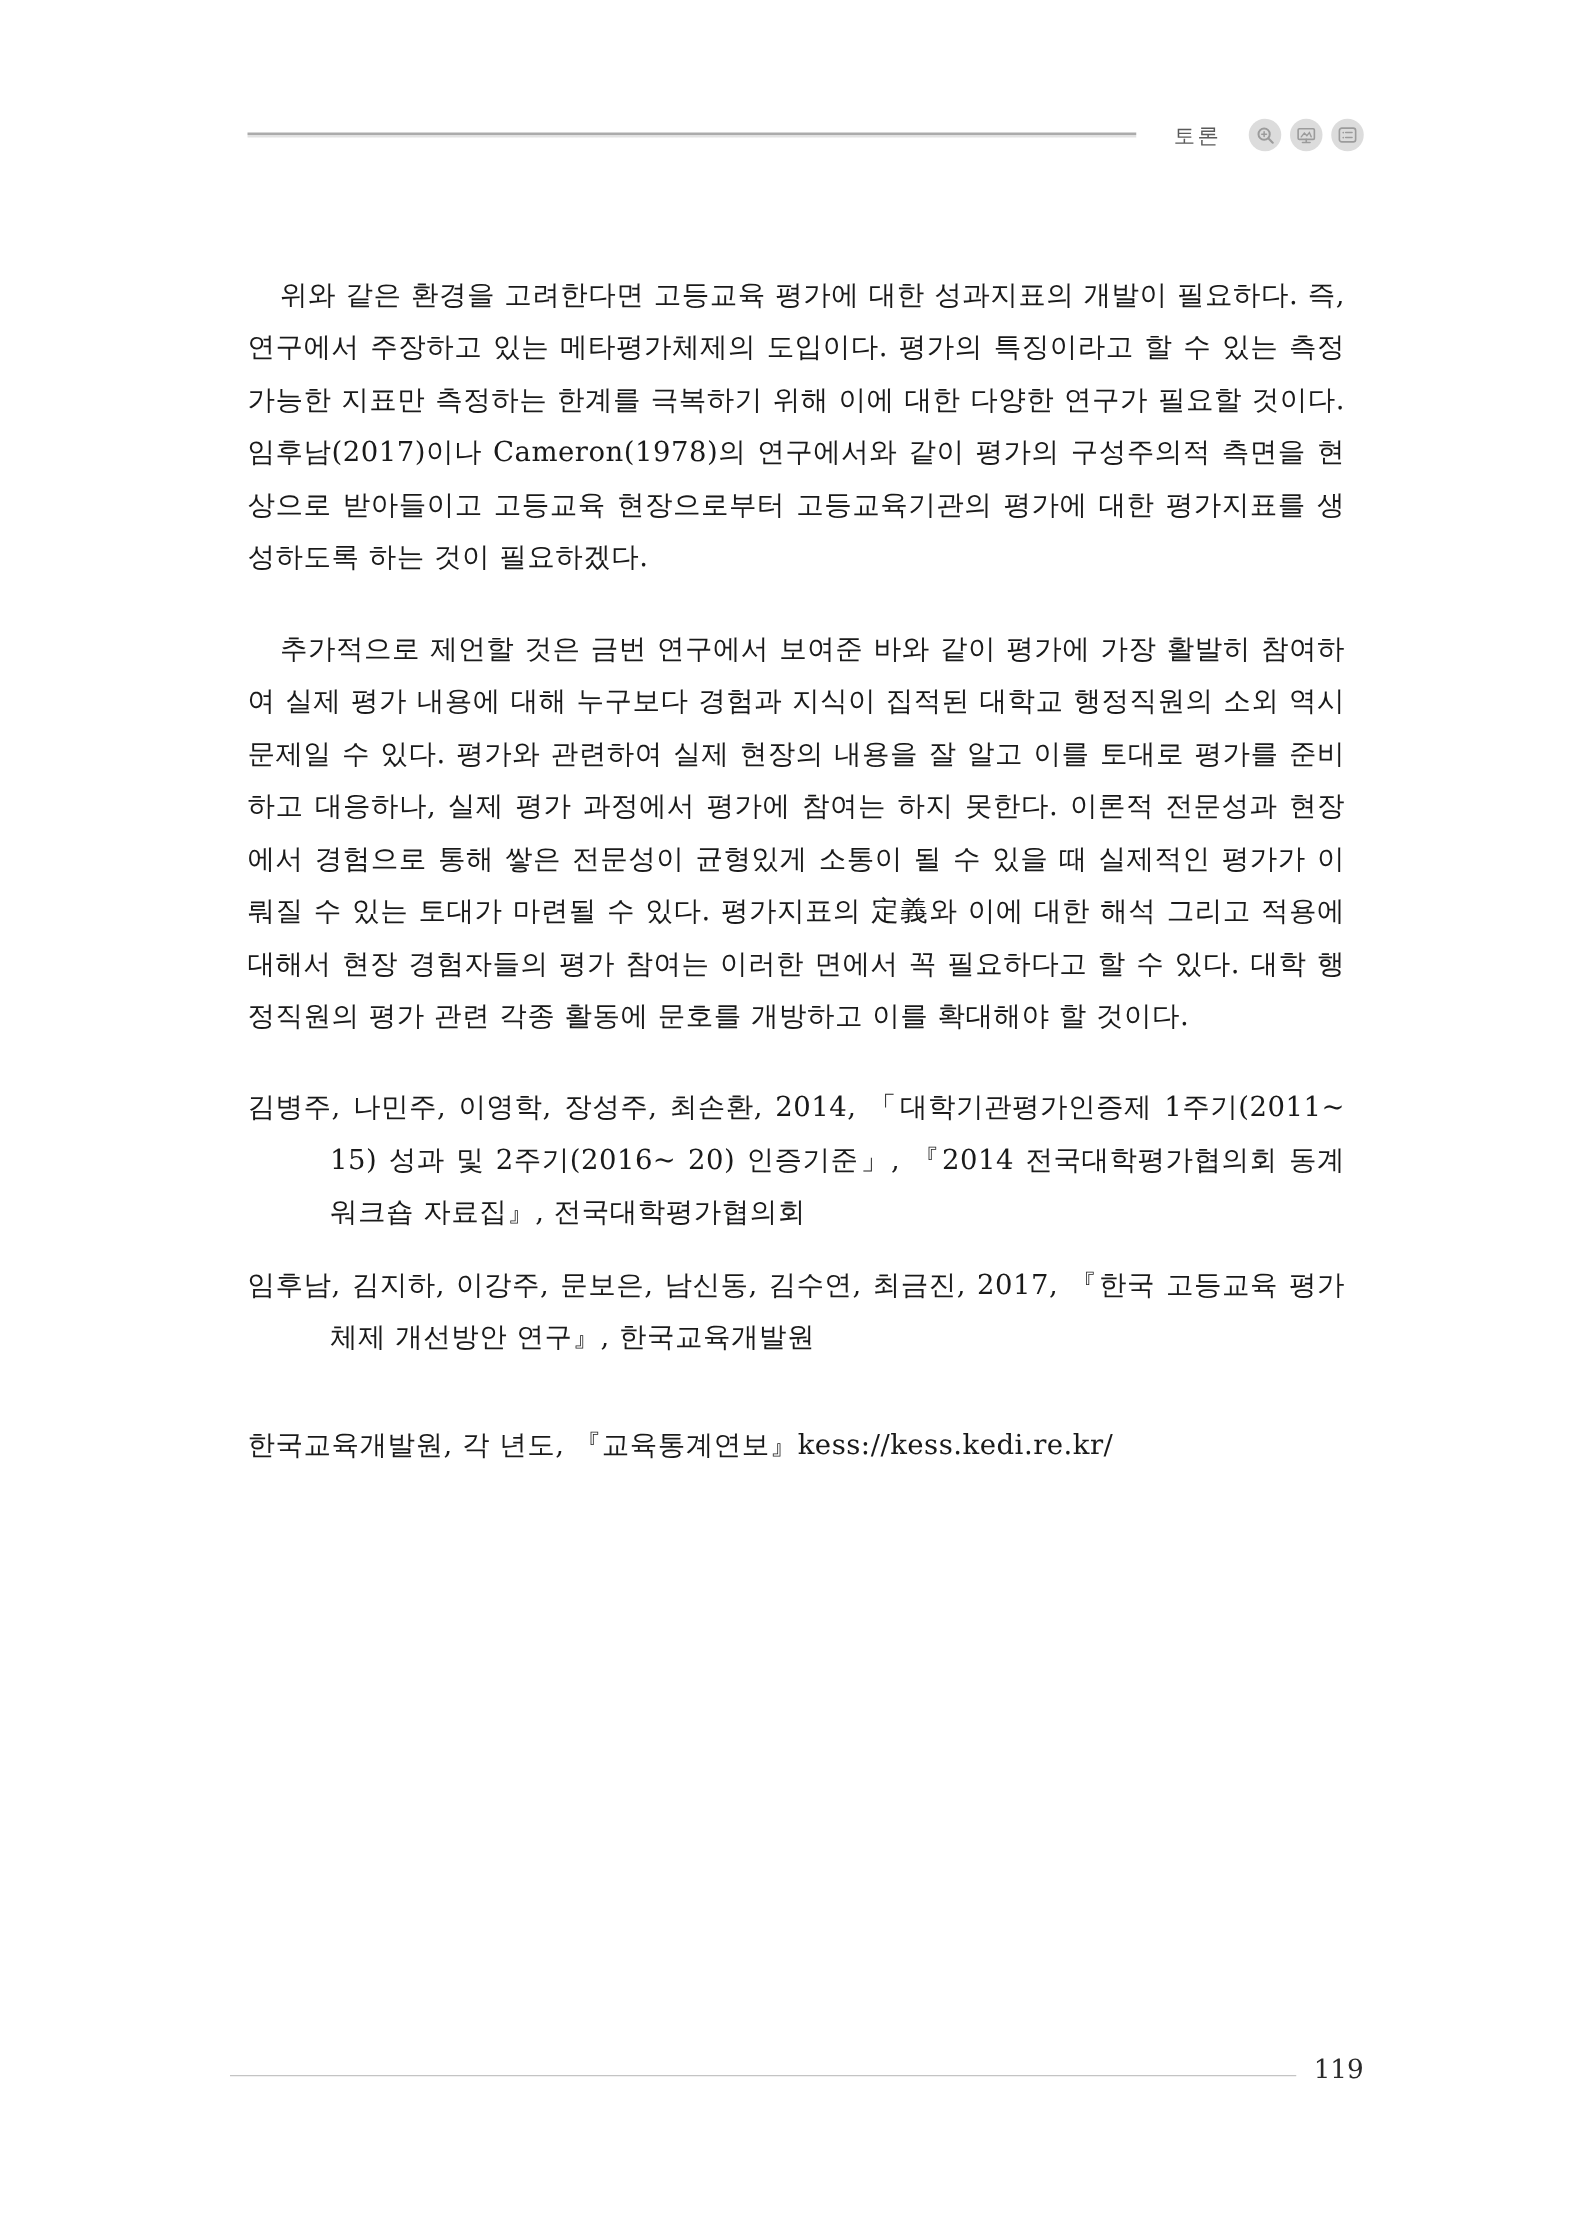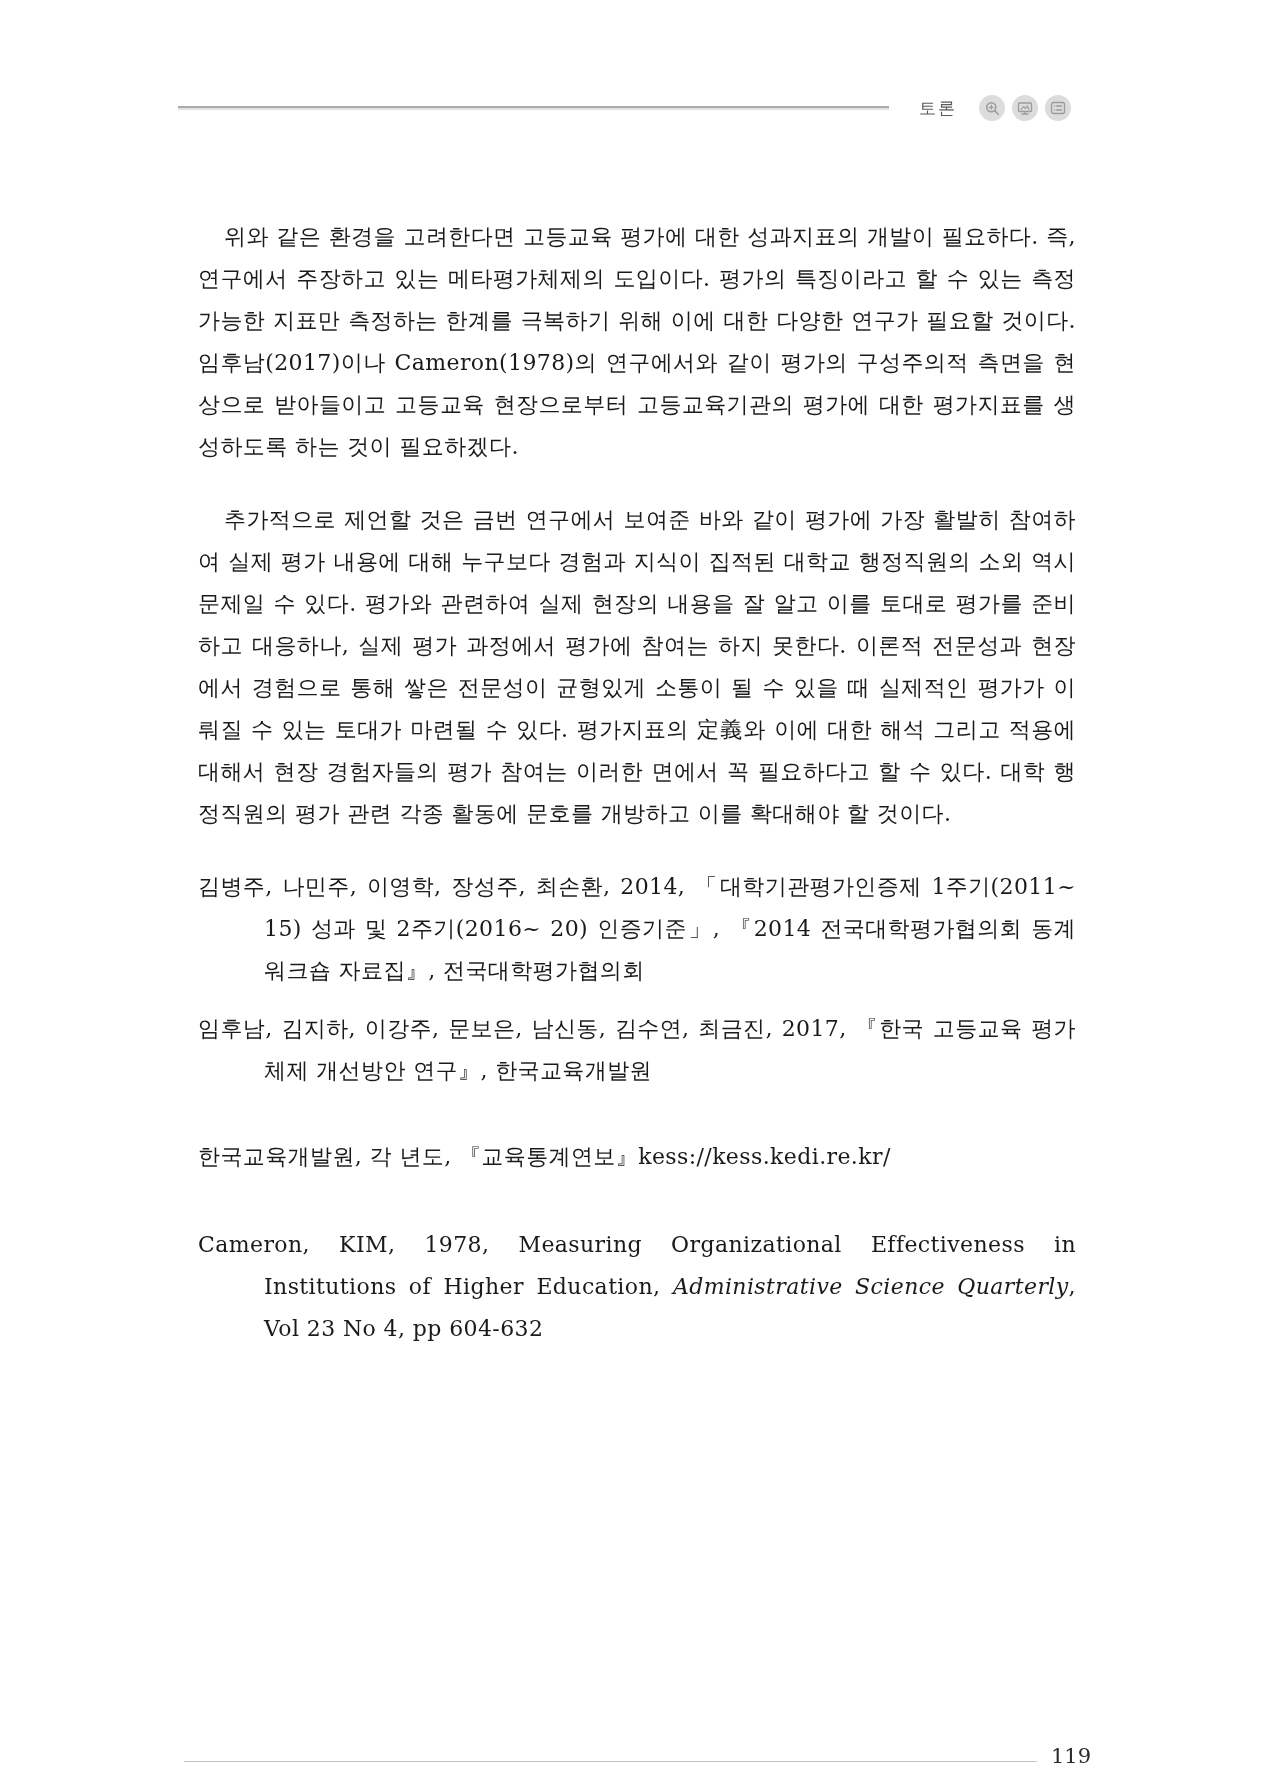--- a/index.html
+++ b/index.html
@@ -9,21 +9,21 @@
     height: 1790px;
     background: #ffffff;
     font-family: "DejaVu Serif", "Liberation Serif", serif;
     color: #1a1a1a;
     overflow: hidden;
   }
 
   
   .header {
     position: absolute;
-    top: 92px; left: 178px; width: 893px; height: 32px;
+    top: 92px; left: 198px; width: 893px; height: 32px;
     display: flex; align-items: center;
   }
   .header-rule {
     flex: 1 1 auto; height: 4px;
     background: linear-gradient(#ababab 0 2px, #e2e2e2 2px 4px);
     margin-right: 30px;
   }
   .section-label {
     font-family: "Liberation Sans", "DejaVu Sans", sans-serif;
     font-size: 17px; color: #5a5a5a; letter-spacing: 2px;
@@ -52,21 +52,21 @@
   .ref {
     padding-left: 66px; text-indent: -66px;
   }
   .gap-before { margin-top: 44px !important; }
   .gap-before-lg { margin-top: 46px !important; }
   .ref em { font-style: italic; }
 
   
   .footer {
     position: absolute;
-    left: 184px; width: 907px; top: 1737px; height: 30px;
+    left: 184px; width: 907px; top: 1636px; height: 30px;
     display: flex; align-items: flex-end;
   }
   .footer-rule {
     flex: 1 1 auto; height: 1px; background: #c4c4c4; margin-bottom: 5px;
   }
   .page-number {
     margin-left: 14px;
     font-size: 21px; line-height: 1; color: #2a2a2a;
     font-family: "DejaVu Serif", "Liberation Serif", serif;
   }
@@ -111,23 +111,20 @@
   <div class="content">
     <p class="body-par">위와 같은 환경을 고려한다면 고등교육 평가에 대한 성과지표의 개발이 필요하다. 즉, 연구에서 주장하고 있는 메타평가체제의 도입이다. 평가의 특징이라고 할 수 있는 측정 가능한 지표만 측정하는 한계를 극복하기 위해 이에 대한 다양한 연구가 필요할 것이다. 임후남(2017)이나 Cameron(1978)의 연구에서와 같이 평가의 구성주의적 측면을 현상으로 받아들이고 고등교육 현장으로부터 고등교육기관의 평가에 대한 평가지표를 생성하도록 하는 것이 필요하겠다.</p>
     <p class="body-par">추가적으로 제언할 것은 금번 연구에서 보여준 바와 같이 평가에 가장 활발히 참여하여 실제 평가 내용에 대해 누구보다 경험과 지식이 집적된 대학교 행정직원의 소외 역시 문제일 수 있다. 평가와 관련하여 실제 현장의 내용을 잘 알고 이를 토대로 평가를 준비하고 대응하나, 실제 평가 과정에서 평가에 참여는 하지 못한다. 이론적 전문성과 현장에서 경험으로 통해 쌓은 전문성이 균형있게 소통이 될 수 있을 때 실제적인 평가가 이뤄질 수 있는 토대가 마련될 수 있다. 평가지표의 定義와 이에 대한 해석 그리고 적용에 대해서 현장 경험자들의 평가 참여는 이러한 면에서 꼭 필요하다고 할 수 있다. 대학 행정직원의 평가 관련 각종 활동에 문호를 개방하고 이를 확대해야 할 것이다.</p>
 
 
     <p class="ref">김병주, 나민주, 이영학, 장성주, 최손환, 2014, 「대학기관평가인증제 1주기(2011~ 15) 성과 및 2주기(2016~ 20) 인증기준」, 『2014 전국대학평가협의회 동계워크숍 자료집』, 전국대학평가협의회</p>
     <p class="ref">임후남, 김지하, 이강주, 문보은, 남신동, 김수연, 최금진, 2017, 『한국 고등교육 평가체제 개선방안 연구』, 한국교육개발원</p>
 
     <p class="ref gap-before">한국교육개발원, 각 년도, 『교육통계연보』kess://kess.kedi.re.kr/</p>
 
-    <p class="ref gap-before-lg">
-      <span>Cameron, KIM, 1978, Measuring Organizational Effectiveness in Institutions of Higher Education, </span><em>Administrative Science Quarterly</em><span>, Vol 23 No 4, pp 604-632</span>
-    </p>
   </div>
 
   <div class="footer">
     <div class="footer-rule"></div>
     <span class="page-number">119</span>
   </div>
 
 </div>
 
 </body></html>

